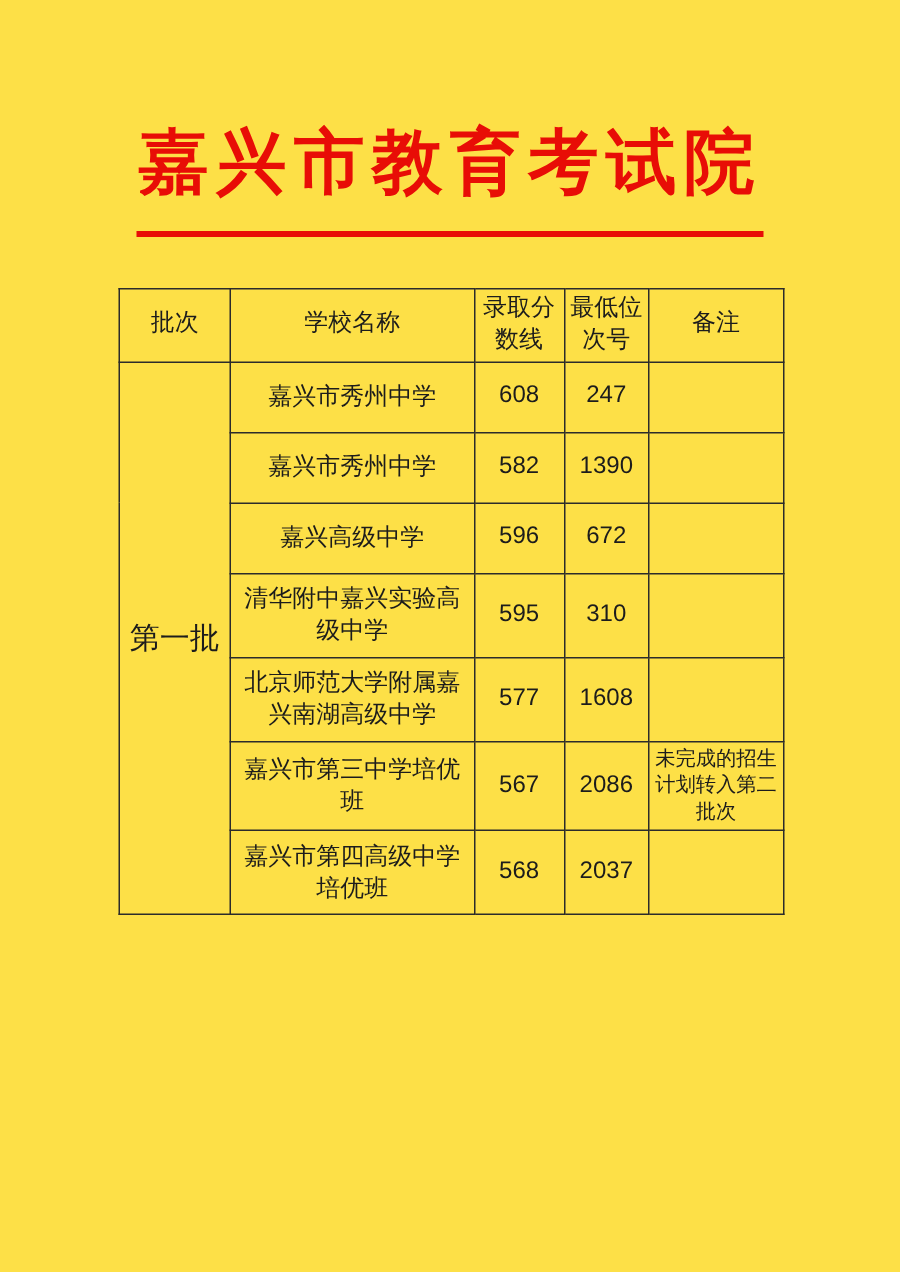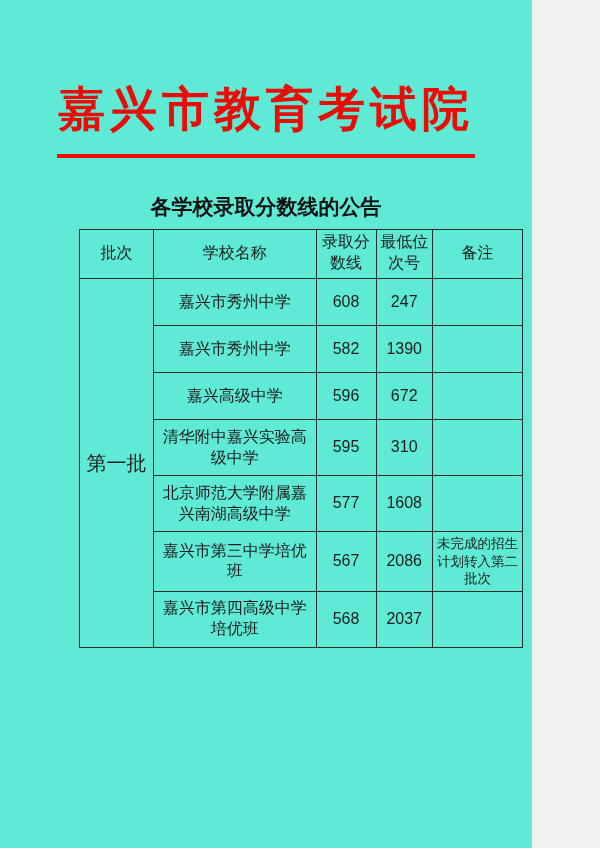--- a/index.html
+++ b/index.html
@@ -4,22 +4,22 @@
 <style>
   html, body { margin: 0; padding: 0; }
   body {
     width: 600px; height: 848px;
     background: #f2f2f2;
     font-family: "DejaVu Serif", "Liberation Serif", serif;
     color: #1a1a1a;
   }
   .page {
     position: relative;
-    width: 532px; height: 848px;
-    background: #5eead4;
+    width: 600px; height: 848px;
+    background: #fde047;
     overflow: hidden;
     box-sizing: border-box;
   }
   .letterhead {
     margin-top: 82px;
     text-align: center;
     color: #e80d06;
     font-size: 47px;
     font-weight: bold;
     letter-spacing: 5px;
@@ -86,21 +86,20 @@
 </head>
 <body>
 
 <div class="page">
 
   <div class="letterhead">嘉兴市教育考试院</div>
 
   <div class="red-rule"></div>
 
   <div class="doc-title">
-    <div>各学校录取分数线的公告</div>
   </div>
 
 
   <table class="score-table">
     <colgroup>
       <col class="col-batch">
         <col class="col-school">
         <col class="col-score">
         <col class="col-rank">
         <col class="col-remark">

